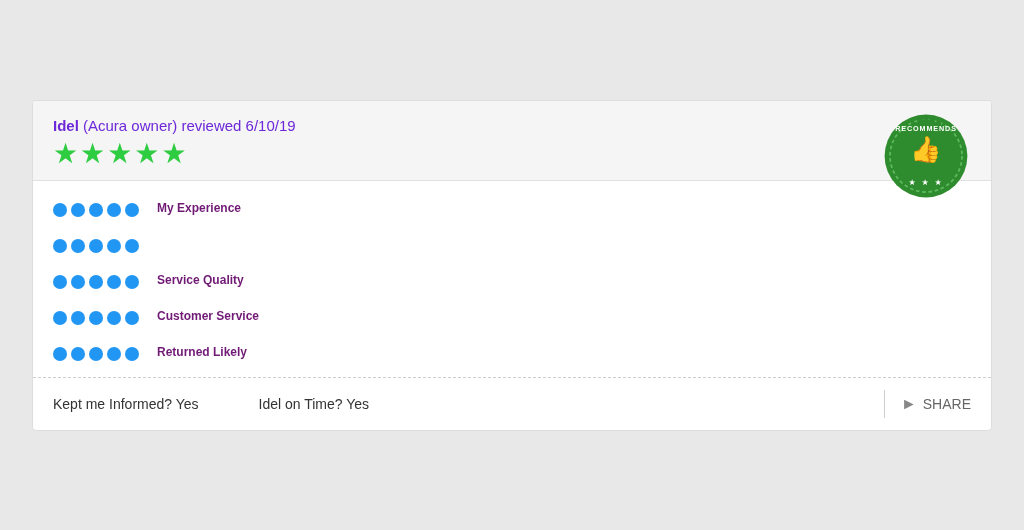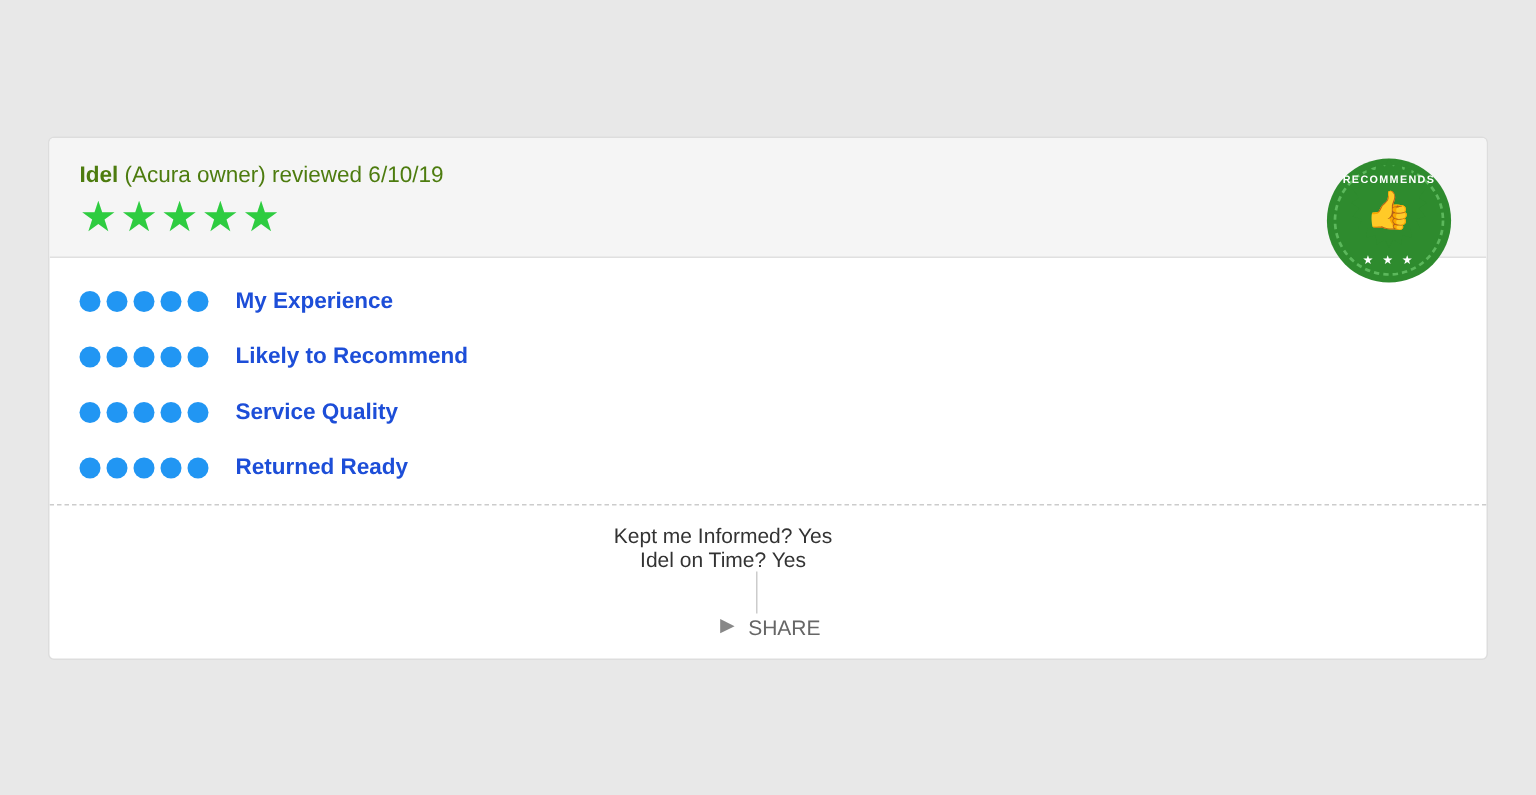--- a/index.html
+++ b/index.html
@@ -24,21 +24,21 @@
 
     .card-header {
       background: #f5f5f5;
       border-bottom: 1px solid #e0e0e0;
       padding: 16px 20px 12px 20px;
       position: relative;
     }
 
     .reviewer-line {
       font-size: 15px;
-      color: #4d7c0f;
+      color: #6d28d9;
       margin-bottom: 6px;
     }
 
     .reviewer-name {
       font-weight: bold;
     }
 
     .stars {
       display: flex;
       gap: 2px;
@@ -82,38 +82,37 @@
     }
 
     .dot {
       width: 14px;
       height: 14px;
       border-radius: 50%;
       background: #2196f3;
     }
 
     .rating-label {
-      font-size: 15px;
+      font-size: 12px;
       font-weight: bold;
-      color: #1d4ed8;
+      color: #701a75;
     }
 
     .rating-description {
       font-size: 13px;
       color: #555;
       margin-top: 2px;
     }
 
     .card-footer {
       border-top: 1px dashed #ccc;
       display: flex;
       align-items: center;
       padding: 12px 20px;
       margin-top: 6px;
-      flex-direction: column;
     }
 
     .footer-item {
       font-size: 14px;
       color: #333;
       margin-right: 60px;
     }
 
     .footer-item span {
       font-weight: normal;
@@ -195,23 +194,20 @@
         </div>
       </div>
       <div class="rating-row">
         <div class="dots">
           <div class="dot"></div>
           <div class="dot"></div>
           <div class="dot"></div>
           <div class="dot"></div>
           <div class="dot"></div>
         </div>
-        <div>
-          <div class="rating-label">Likely to Recommend</div>
-        </div>
       </div>
       <div class="rating-row">
         <div class="dots">
           <div class="dot"></div>
           <div class="dot"></div>
           <div class="dot"></div>
           <div class="dot"></div>
           <div class="dot"></div>
         </div>
         <div>
@@ -220,21 +216,33 @@
       </div>
       <div class="rating-row">
         <div class="dots">
           <div class="dot"></div>
           <div class="dot"></div>
           <div class="dot"></div>
           <div class="dot"></div>
           <div class="dot"></div>
         </div>
         <div>
-          <div class="rating-label">Returned Ready</div>
+          <div class="rating-label">Customer Service</div>
+        </div>
+      </div>
+      <div class="rating-row">
+        <div class="dots">
+          <div class="dot"></div>
+          <div class="dot"></div>
+          <div class="dot"></div>
+          <div class="dot"></div>
+          <div class="dot"></div>
+        </div>
+        <div>
+          <div class="rating-label">Returned Likely</div>
         </div>
       </div>
     </div>
 
   <div class="card-footer">
     <div class="footer-item">
       <span>Kept me Informed? </span>
       <span>Yes</span>
     </div>
     <div class="footer-item">

